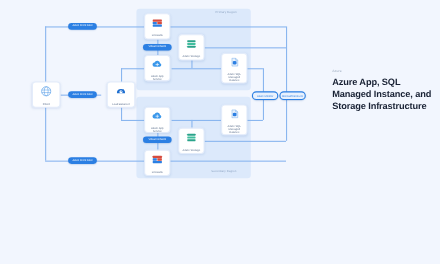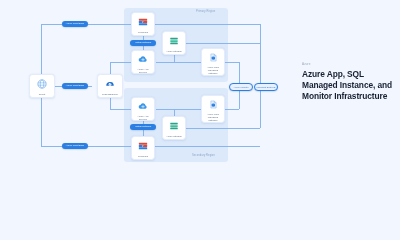--- a/index.html
+++ b/index.html
@@ -270,16 +270,16 @@
         <rect x="2" y="9.5" width="9" height="5" rx="1" fill="#2b7fe3"></rect>
         <rect x="12" y="9.5" width="10" height="5" rx="1" fill="#d64b3e"></rect>
         <rect x="2" y="15" width="20" height="5" rx="1" fill="#2b7fe3"></rect>
       </svg>
     </span>
     <span class="cap">Firewalls</span>
   </div>
 
   <div id="sidepanel">
     <p class="eyebrow">Azure</p>
-    <h1 class="headline">Azure App, SQL Managed Instance, and Monitor Infrastructure</h1>
+    <h1 class="headline">Azure App, SQL Managed Instance, and Storage Infrastructure</h1>
   </div>
 
 </div>
 
 </body></html>

